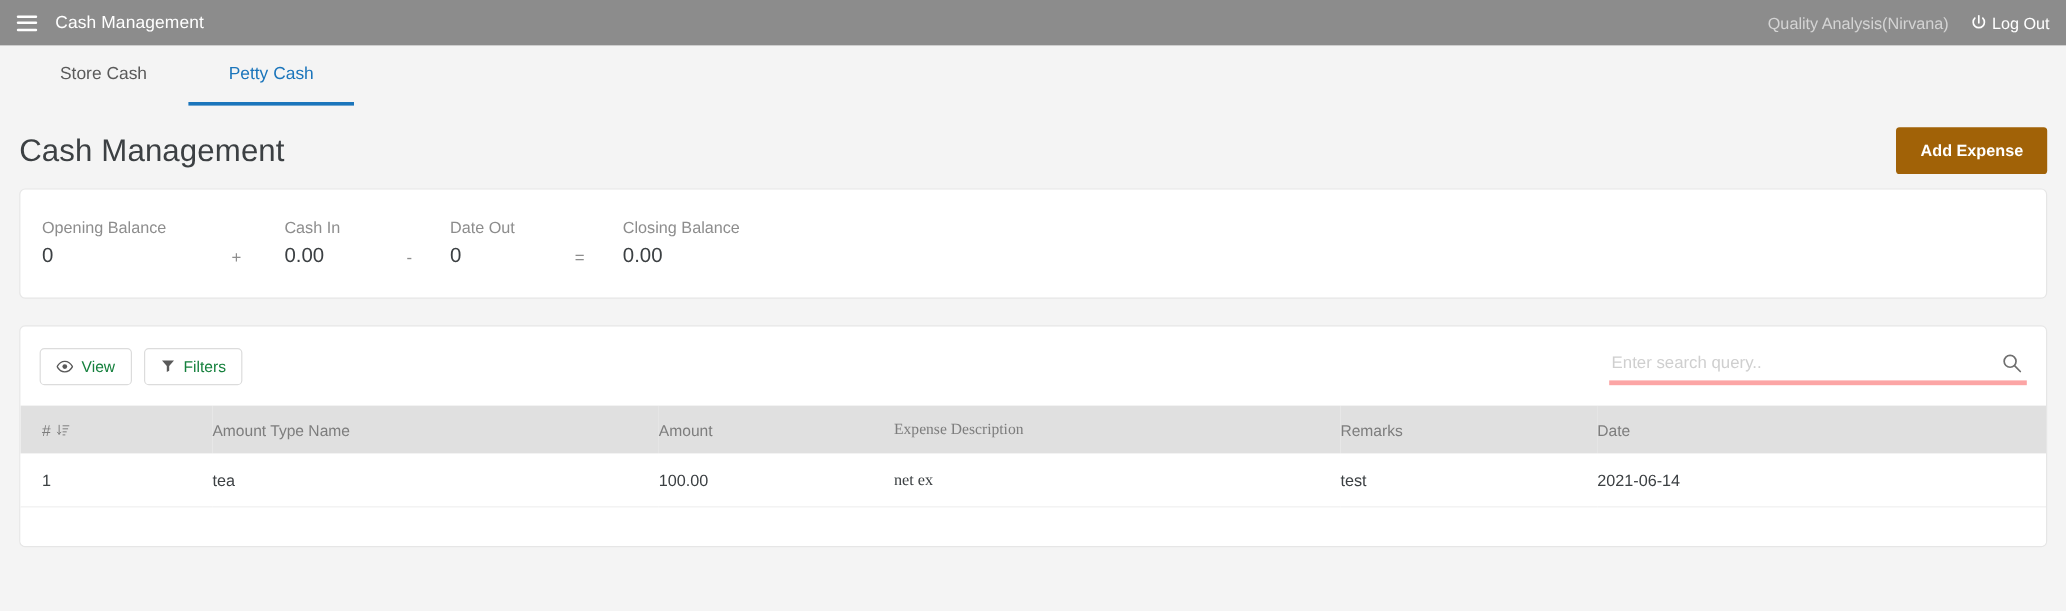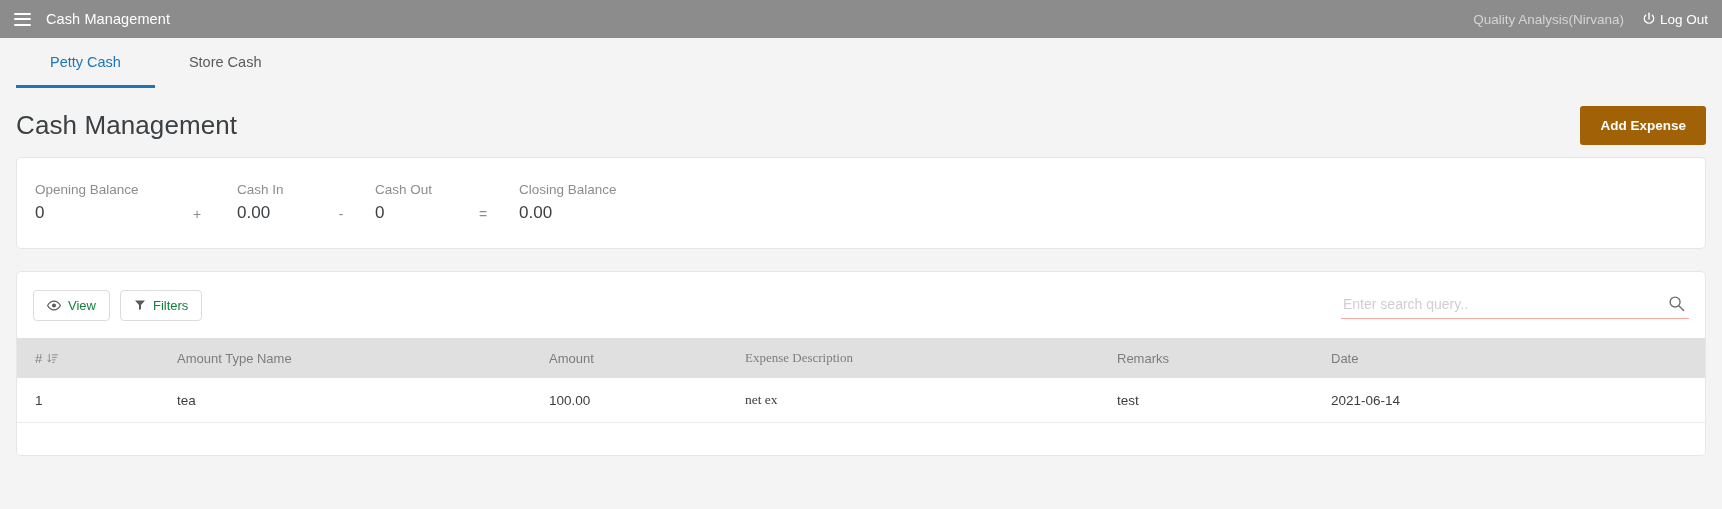--- a/index.html
+++ b/index.html
@@ -167,21 +167,21 @@
     color: #15803d;
     cursor: pointer;
     margin-right: 10px;
     font-family: "Liberation Sans", sans-serif;
   }
   .search-wrap {
     margin-left: auto;
     display: flex;
     align-items: center;
     width: 348px;
-    border-bottom: 1px solid #fca5a5;
+    border-bottom: 4px solid #fca5a5;
     padding: 4px 2px 6px 2px;
   }
   .search-input {
     flex: 1;
     border: none;
     outline: none;
     font-size: 14px;
     color: #3c4043;
     font-family: "Liberation Sans", sans-serif;
     background: transparent;
@@ -239,42 +239,42 @@
       <svg class="power-icon" width="14" height="14" viewBox="0 0 24 24">
         <path d="M12 2v10" stroke="#ffffff" stroke-width="2.4" fill="none" stroke-linecap="round"></path>
         <path d="M6.3 5.4a8 8 0 1 0 11.4 0" stroke="#ffffff" stroke-width="2.4" fill="none" stroke-linecap="round"></path>
       </svg>
       <span>Log Out</span>
     </div>
   </div>
 </div>
 
 <div class="tabs">
+  <div class="tab">Store Cash</div>
   <div class="tab active">Petty Cash</div>
-  <div class="tab">Store Cash</div>
 </div>
 
 <div class="page-head">
   <div class="page-title">Cash Management</div>
   <button class="add-expense">Add Expense</button>
 </div>
 
 <div class="card balance-card">
   <div class="bal-block" style="width:122px">
     <div class="bal-label">Opening Balance</div>
     <div class="bal-value">0</div>
   </div>
   <div class="bal-op" style="width:80px;text-align:center">+</div>
   <div class="bal-block" style="width:70px">
     <div class="bal-label">Cash In</div>
     <div class="bal-value">0.00</div>
   </div>
   <div class="bal-op" style="width:68px;text-align:center">-</div>
   <div class="bal-block" style="width:72px">
-    <div class="bal-label">Cash Out</div>
+    <div class="bal-label">Date Out</div>
     <div class="bal-value">0</div>
   </div>
   <div class="bal-op" style="width:72px;text-align:center">=</div>
   <div class="bal-block">
     <div class="bal-label">Closing Balance</div>
     <div class="bal-value">0.00</div>
   </div>
 </div>
 
 <div class="card table-card">

